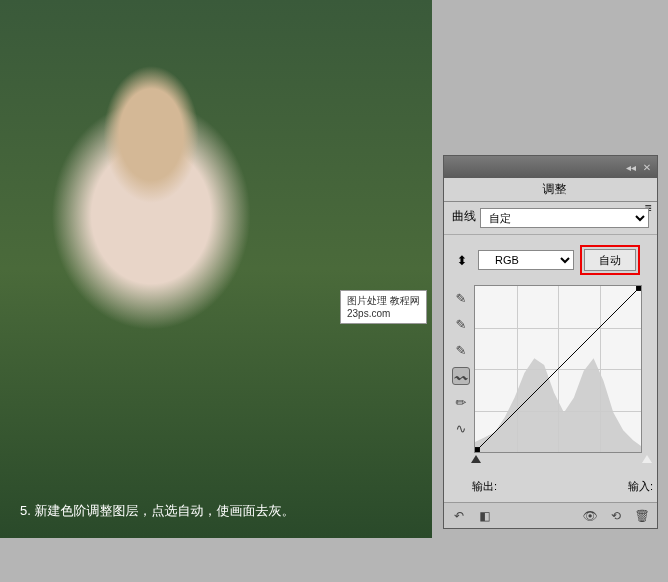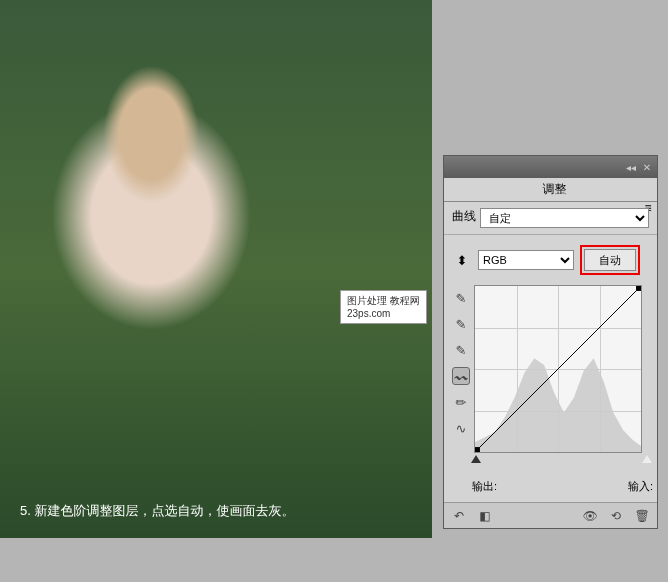--- a/index.html
+++ b/index.html
@@ -127,21 +127,21 @@
       align-items: center;
       justify-content: center;
       font-size: 13px;
     }
     .channel-select {
       width: 96px;
       height: 20px;
       border: 1px solid #888;
       background: #fff;
       font-size: 11px;
-      padding: 0 0;
+      padding: 0 12px;
     }
     .auto-btn {
       width: 52px;
       height: 22px;
       background: #e8e8e8;
       border: 1px solid #888;
       font-size: 11px;
       cursor: pointer;
     }
     .auto-highlight {

